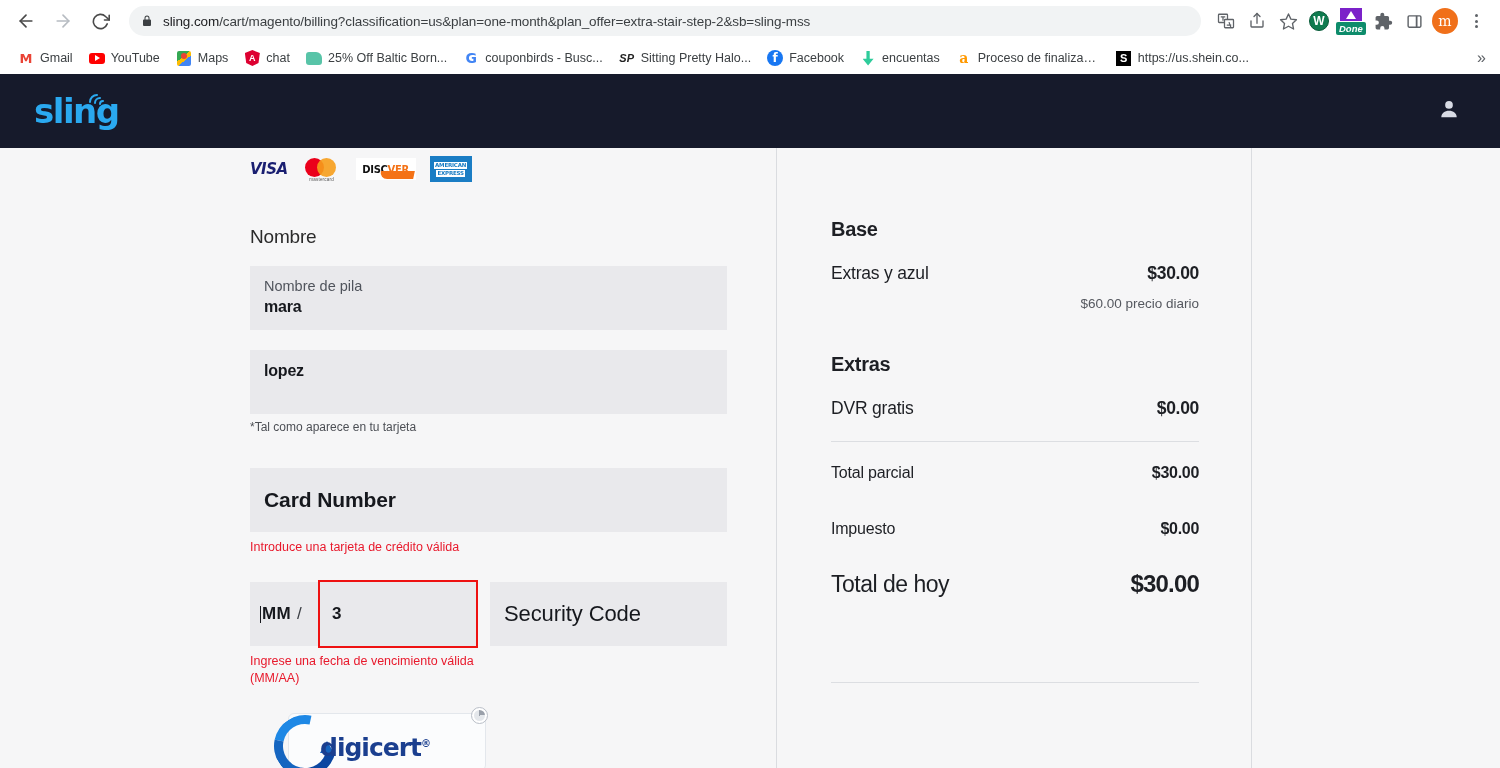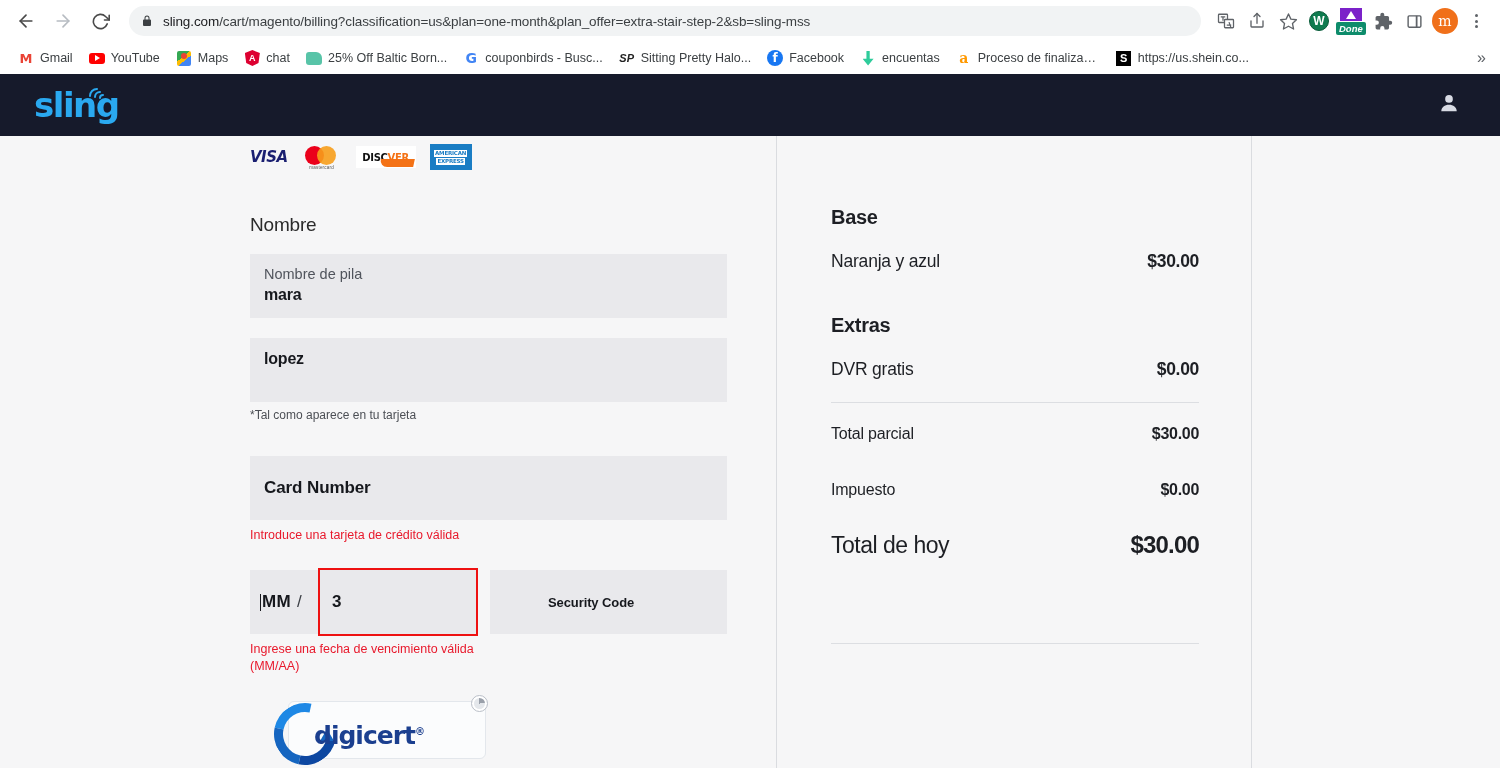--- a/index.html
+++ b/index.html
@@ -129,21 +129,21 @@
   .ico-sp { font-style: italic; font-weight: bold; font-size: 11px; color:#222;}
   .ico-fb { width:16px;height:16px;border-radius:50%;background:#1877f2;color:#fff;font-size:12px;font-weight:bold;display:flex;align-items:center;justify-content:center;font-family:"DejaVu Sans",sans-serif;}
   .ico-enc { width:11px;height:15px;background:#2ecc9b;clip-path:polygon(35% 0,65% 0,65% 55%,100% 55%,50% 100%,0 55%,35% 55%);}
   .ico-amz { color:#ff9900; font-weight:bold; font-size:14px; font-family:"DejaVu Serif",serif;}
   .ico-shein { width:15px;height:15px;background:#000;color:#fff;font-size:11px;font-weight:bold;display:flex;align-items:center;justify-content:center;}
 
   
   .page { width: 1500px; height: 694px; position: relative; background: #ffffff; }
 
   .site-header {
-    height: 62px;
+    height: 74px;
     background: #161a2b;
     display: flex; align-items: center;
     padding: 0 40px 0 30px;
     justify-content: space-between;
   }
   .sling-logo {
     position: relative;
     color: #2aa9f0;
     font-size: 34px;
     font-weight: bold;
@@ -207,21 +207,21 @@
 
   .field {
     width: 477px; height: 64px;
     background: #e9e9ec;
     padding: 10px 14px 0 14px;
     position: relative;
   }
   .field-label { font-size: 14.5px; color: #50545c; line-height: 20px; }
   .field-value { font-size: 16px; color: #16181d; font-weight: bold; line-height: 22px; letter-spacing: -0.2px;}
   .field-ph-bold {
-    font-size: 17px; color: #16181d; font-weight: bold;
+    font-size: 21px; color: #16181d; font-weight: bold;
     line-height: 64px; padding: 0; letter-spacing: -0.1px;
   }
   .field.center { padding: 0 14px; display: flex; align-items: center; }
   .hint { font-size: 12px; color: #4c4f55; margin-top: 6px; }
   .err { font-size: 12.5px; color: #e8192c; margin-top: 7px; line-height: 17px; font-weight: 500;}
   .sp20 { height: 20px; }
 
   
   .pay-row { display: flex; gap: 12px; width: 477px; }
   .exp-field {
@@ -240,21 +240,21 @@
     width: 160px; height: 68px;
     border: 2.5px solid #ee1111;
     display: flex; align-items: center;
     padding-left: 12px;
   }
   .redbox-val { font-size: 17px; font-weight: bold; color: #16181d; }
   .cvv-field {
     width: 237px; height: 64px; background: #e9e9ec;
     display: flex; align-items: center; padding-left: 14px;
   }
-  .cvv-ph { font-size: 13px; font-weight: bold; color: #16181d; letter-spacing:-0.1px;margin-left:44px;}
+  .cvv-ph { font-size: 22px; font-weight: normal; color: #16181d; letter-spacing:-0.1px;}
 
   .zip-row { display: flex; align-items: flex-start; gap: 0px; width: 560px; }
   .zip-field {
     width: 240px; height: 48px; background: #e9e9ec;
     display: flex; align-items: center; padding-left: 14px;
   }
   .zip-ph { font-size: 15.5px; color: #3c3f45; white-space: nowrap; overflow:hidden; text-overflow: ellipsis; width: 215px;}
 
   
   .seal { position: relative; margin-left: 24px; width: 216px; height: 60px; }
@@ -265,21 +265,21 @@
   }
   .seal-arc {
     position: absolute; left: 0px; top: 8px;
     width: 62px; height: 62px;
     border: 9px solid #1565c0;
     border-radius: 50%;
     border-right-color: transparent; border-top-color: #1e88e5; border-bottom-color: #0d47a1;
     transform: rotate(-33deg);
   }
   .seal-text {
-    position: absolute; left: 40px; top: 26px;
+    position: absolute; left: 46px; top: 26px;
     font-size: 25px; font-weight: bold; color: #1b3f8f;
     letter-spacing: -1px; font-family: "DejaVu Sans", sans-serif;
   }
   .seal-text sup { font-size: 10px; vertical-align: super; }
   .seal-tri {
     position: absolute; left: 46px; top: 34px;
     width: 0; height: 0;
     border-left: 7px solid transparent; border-right: 7px solid transparent;
     border-bottom: 12px solid #1565c0;
   }
@@ -559,23 +559,24 @@
           <div class="seal-badge"></div>
         </div>
       </div>
     </div>
 
     <div class="col-mid">
       <div class="summary">
 
         <div class="sum-head">Base</div>
         <div class="sum-row">
-          <span class="sum-name">Naranja y azul</span>
+          <span class="sum-name">Extras y azul</span>
           <span class="sum-val">$30.00</span>
         </div>
+        <div class="sum-sub">$60.00 precio diario</div>
 
         <div style="height:42px"></div>
 
         <div class="sum-head">Extras</div>
         <div class="sum-row">
           <span class="sum-name">DVR gratis</span>
           <span class="sum-val">$0.00</span>
         </div>
 
         <div class="divider"></div>

